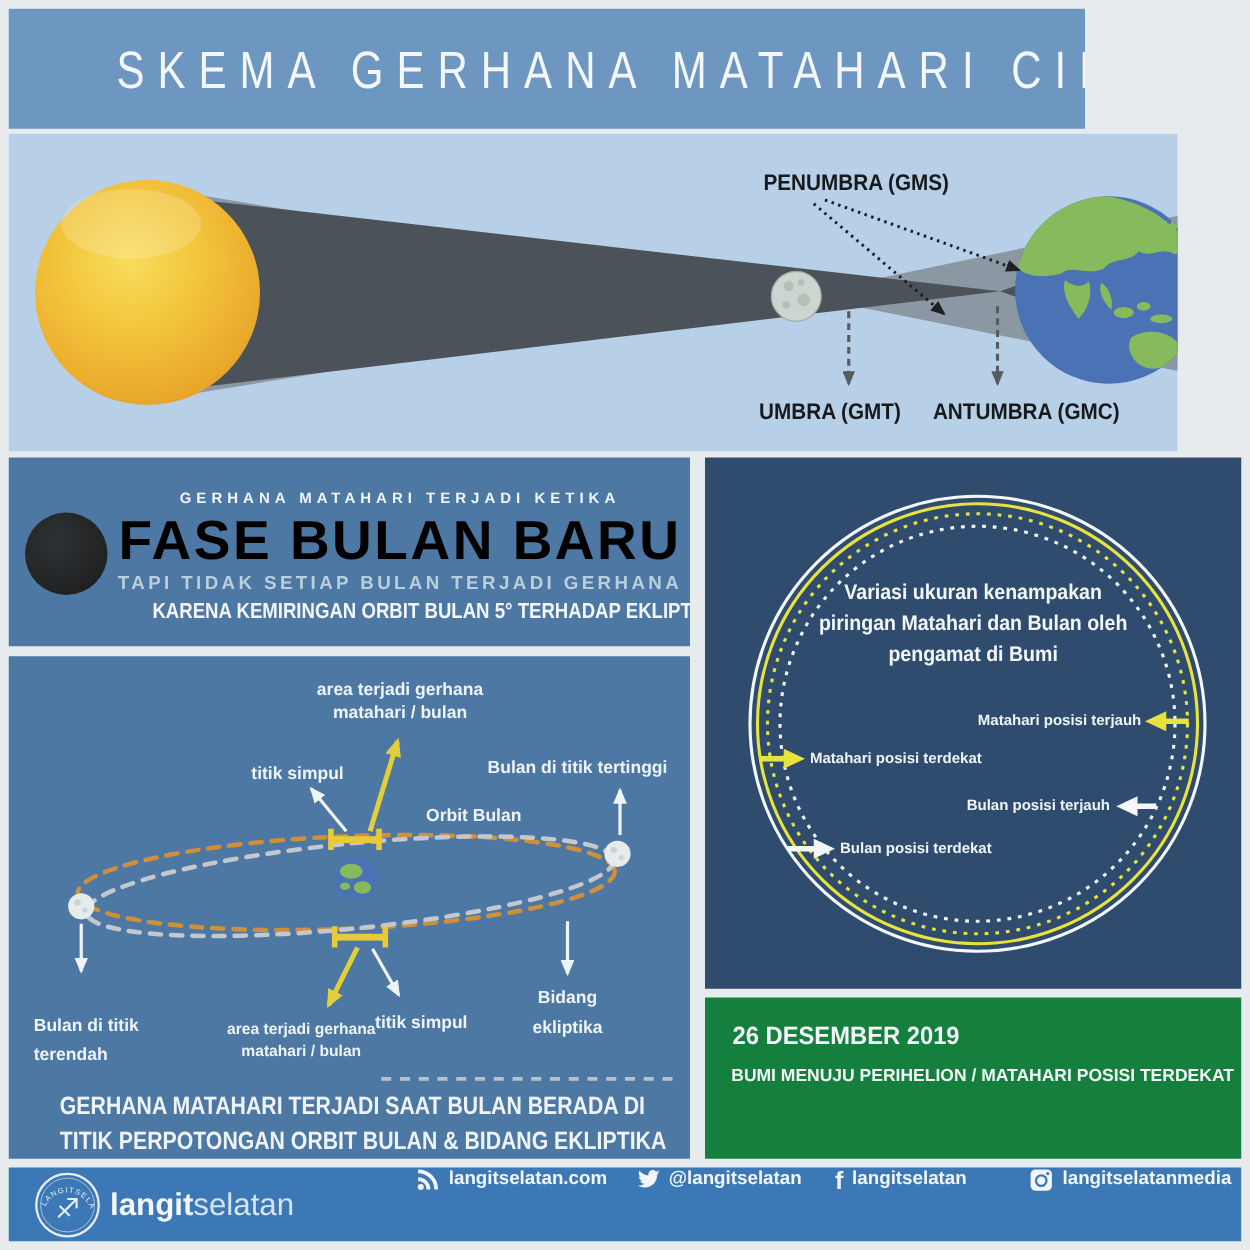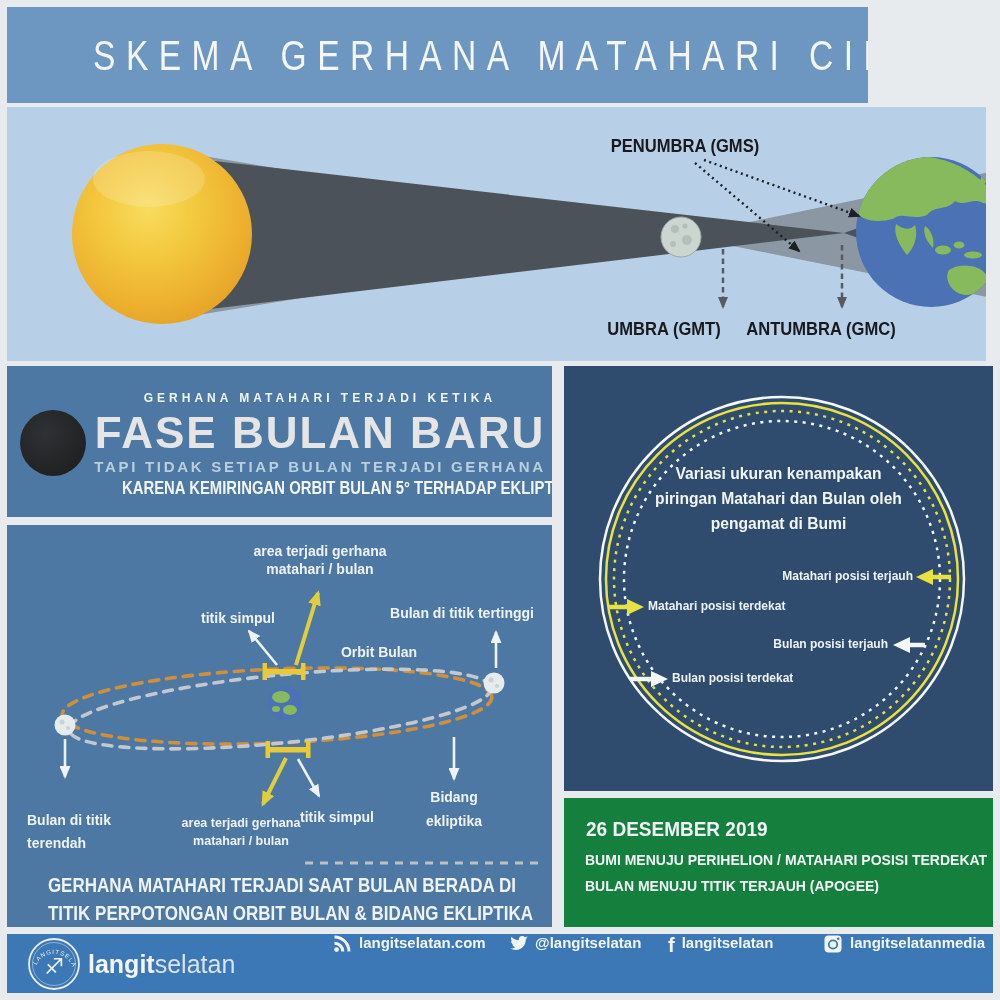--- a/index.html
+++ b/index.html
@@ -5,31 +5,31 @@
   html,body{margin:0;padding:0;background:#e9ecef;}
   #page{position:relative;width:1000px;height:1000px;background:#e8ebee;overflow:hidden;
         font-family:"Liberation Sans",sans-serif;}
   .panel{position:absolute;overflow:hidden;}
   
   #header{left:7px;top:7px;width:861px;height:96px;background:#6d97c1;}
   #header .title{position:absolute;left:0;top:0;width:100%;height:96px;line-height:98px;
     text-align:center;color:#f4f7fa;font-size:42px;letter-spacing:13px;
     transform:scaleX(.8);transform-origin:center;white-space:nowrap;}
   
-  #band{left:7px;top:107px;width:935px;height:254px;background:#b7d0e7;padding-left:44px;}
+  #band{left:7px;top:107px;width:935px;height:254px;background:#b7d0e7;}
   .band-label{position:absolute;width:200px;text-align:center;color:#17191c;font-weight:bold;
     font-size:18px;transform:scaleX(.92);transform-origin:center;white-space:nowrap;}
   
   #fase{left:7px;top:366px;width:545px;height:151px;background:#4d78a3;}
   #fase .moon{position:absolute;left:13px;top:44px;width:66px;height:66px;border-radius:50%;
     background:radial-gradient(circle at 38% 35%, #2f3234 0%, #232527 55%, #191b1d 100%);}
   #fase .txt{position:absolute;left:80px;width:466px;text-align:center;color:#f2f6f9;
     font-weight:bold;white-space:nowrap;}
   #fase .l1{top:25px;font-size:12px;letter-spacing:4px;}
-  #fase .l2{top:42px;font-size:44px;letter-spacing:2px;color:#e5e5e5;}
+  #fase .l2{top:42px;font-size:44px;letter-spacing:2px;color:#000000;}
   #fase .l3{top:92px;font-size:15px;letter-spacing:2.7px;color:#b9cfdd;}
   #fase .l4{top:112px;font-size:17.5px;transform:scaleX(.85);transform-origin:center;}
   
   #variasi{left:564px;top:366px;width:429px;height:425px;background:#2f4c6e;}
   #variasi .ctitle{position:absolute;left:0;top:95px;width:100%;text-align:center;color:#f2f6f9;
     font-weight:bold;font-size:17px;line-height:25px;transform:scaleX(.92);transform-origin:center;}
   .clabel{position:absolute;color:#eef3f7;font-weight:bold;font-size:12px;white-space:nowrap;}
   
   #orbit{left:7px;top:525px;width:545px;height:402px;background:#4d78a3;}
   .olabel{position:absolute;color:#eef3f7;font-weight:bold;font-size:14px;line-height:18px;
@@ -251,21 +251,20 @@
     </div>
     <div class="caption">
       <div>GERHANA MATAHARI TERJADI SAAT BULAN BERADA DI</div>
       <div>TITIK PERPOTONGAN ORBIT BULAN &amp; BIDANG EKLIPTIKA</div>
     </div>
   </div>
 
   <div id="datep" class="panel">
     <div class="d1">26 DESEMBER 2019</div>
     <div class="d2">BUMI MENUJU PERIHELION / MATAHARI POSISI TERDEKAT</div>
-    <div class="d3">BULAN MENUJU TITIK TERJAUH (APOGEE)</div>
   </div>
 
   <div id="footer" class="panel">
     <svg width="54" height="54" viewBox="0 0 54 54" style="position:absolute;left:20px;top:3px;">
       <defs>
           <path id="logoArc" d="M 8,32 A 19.5,19.5 0 0 1 46,32" fill="none"></path>
         </defs>
       <circle cx="27" cy="27" r="25" fill="none" stroke="#e9eef2" stroke-width="1.8"></circle>
       <circle cx="27" cy="27" r="21.5" fill="none" stroke="#e9eef2" stroke-width=".8" opacity=".6"></circle>
       <text font-size="6" fill="#e9eef2" letter-spacing="1" font-family="Liberation Sans,sans-serif">

